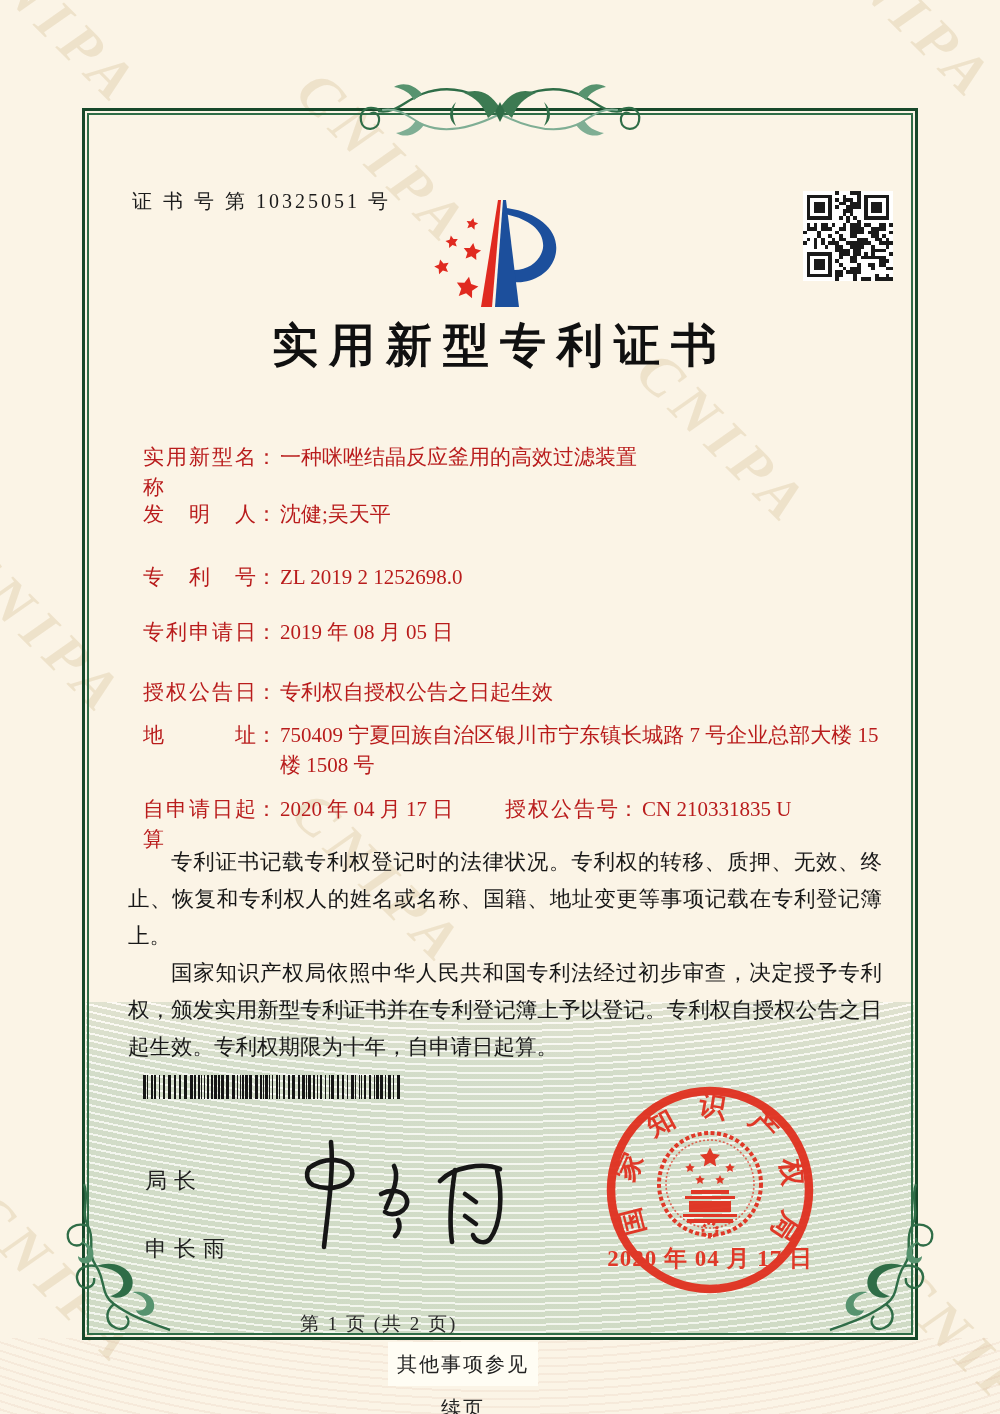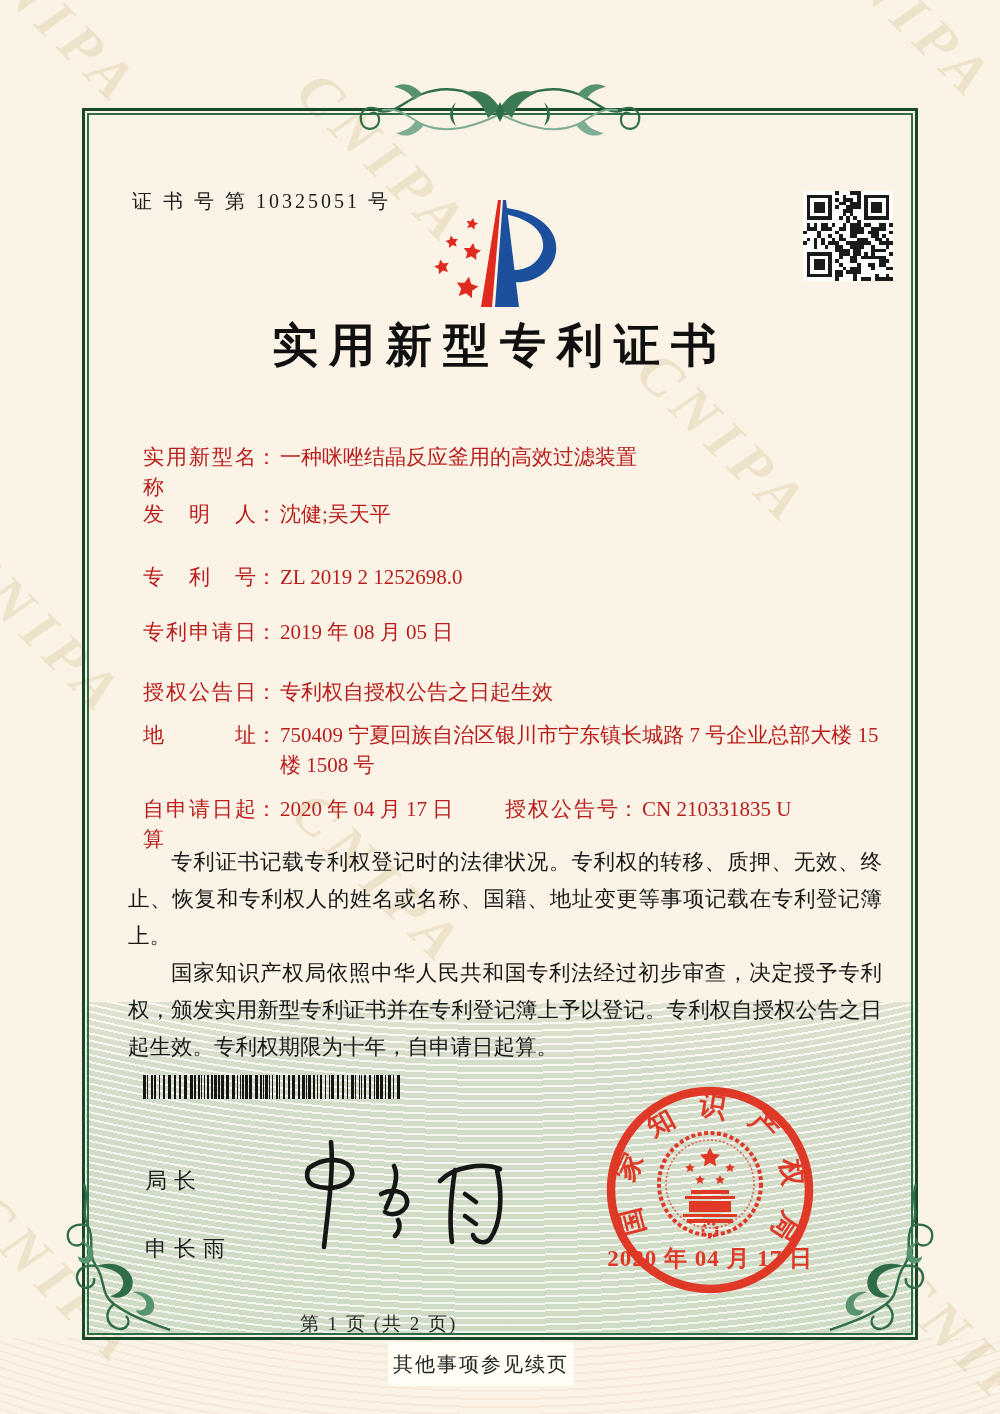--- a/index.html
+++ b/index.html
@@ -45,21 +45,21 @@
   .paras{position:absolute;left:128px;top:824px;width:754px;font-size:21.5px;
          line-height:37px;color:#181818;text-align:justify;}
   .paras p{margin:0;text-indent:2em;}
 
   .sig-label{position:absolute;left:145px;font-size:22px;letter-spacing:7px;color:#222;
              font-family:"Liberation Sans","DejaVu Sans",sans-serif;text-align:center;}
 
   .pageno{position:absolute;left:300px;top:1291px;width:360px;text-align:left;
           font-size:19px;color:#2a2a2a;letter-spacing:2px;}
 
-  .bottom-note{position:absolute;left:388px;top:1342px;width:186px;height:44px;
+  .bottom-note{position:absolute;left:388px;top:1342px;width:150px;height:44px;
                background:#fffdf4;text-align:center;line-height:44px;font-size:20px;
                letter-spacing:2px;color:#222;z-index:4;}
 
   .qr-box{position:absolute;left:803px;top:171px;width:90px;height:90px;background:#fdfcf7;
           padding:0;z-index:5;}
   .barcode-box{position:absolute;left:143px;top:1055px;width:258px;height:24px;z-index:5;}
 
   svg{display:block;}
 </style>
 </head>

